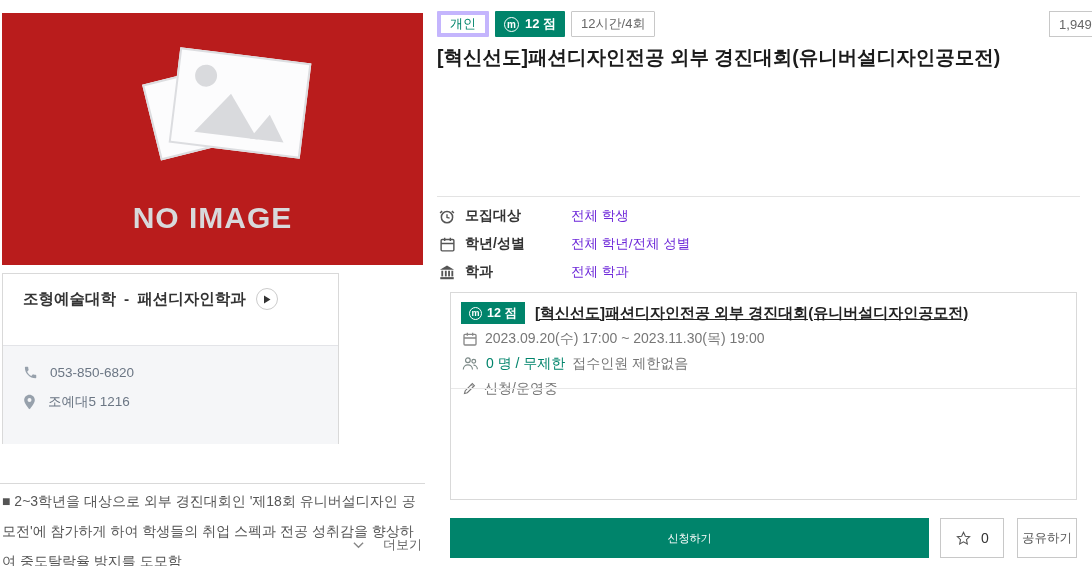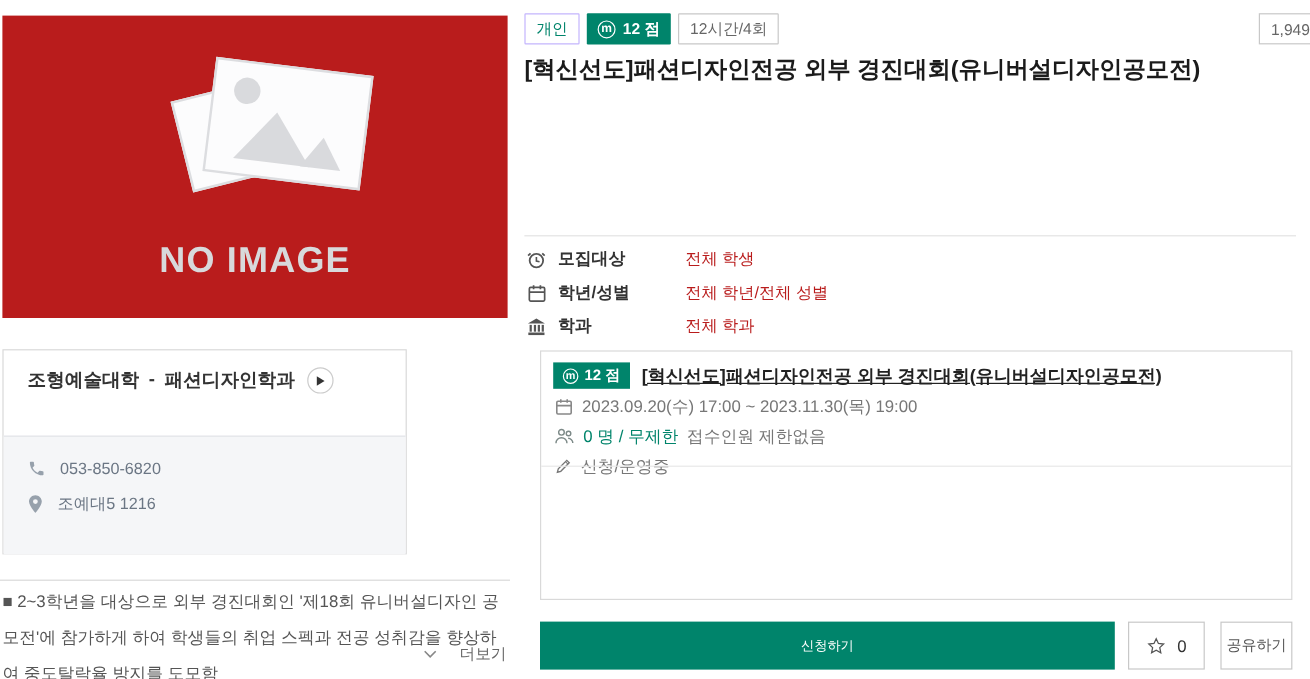--- a/index.html
+++ b/index.html
@@ -12,54 +12,54 @@
   .frame.back  { left:148px; top:58px; width:104px; height:78px; transform:rotate(-14deg); }
   .frame.front { left:172px; top:42px; width:132px; height:96px; transform:rotate(7deg); }
   .frame .sun { position:absolute; left:16px; top:12px; width:22px; height:22px; border-radius:50%; background:#d9dadd; }
   .frame .mtn1 { position:absolute; left:22px; bottom:12px; width:0; height:0;
                  border-left:32px solid transparent; border-right:32px solid transparent; border-bottom:42px solid #d9dadd; }
   .frame .mtn2 { position:absolute; left:78px; bottom:12px; width:0; height:0;
                  border-left:17px solid transparent; border-right:17px solid transparent; border-bottom:26px solid #d9dadd; }
   .noimage-text { position:absolute; left:0; top:188px; width:100%; text-align:center;
                   font-size:30px; font-weight:bold; color:#d8d9db; letter-spacing:1px; }
 
-  .org-card { position:absolute; left:2px; top:291px; width:337px; height:171px; border:1px solid #d9d9d9; background:#fff; }
+  .org-card { position:absolute; left:2px; top:273px; width:337px; height:171px; border:1px solid #d9d9d9; background:#fff; }
   .org-head { padding:14px 0 0 20px; }
   .org-title-row { display:flex; align-items:center; gap:8px; font-size:15.5px; font-weight:bold; color:#333; }
   .play-circle { display:inline-flex; align-items:center; justify-content:center; width:22px; height:22px;
                  border:1px solid #ccc; border-radius:50%; background:#fff; cursor:pointer; margin-left:2px; }
   .org-cat-row { display:flex; align-items:center; gap:6px; margin:11px 0 0 20px; font-size:13px; color:#888; }
   .org-cat-child { color:#666; margin-left:10px; }
   .org-contact { position:absolute; left:0; top:71px; width:100%; height:99px; background:#f5f6f8;
                  border-top:1px solid #e3e4e8; padding:12px 0 0 20px; }
   .contact-row { display:flex; align-items:center; gap:12px; height:29px; font-size:13.5px; color:#6b7684; }
 
   .left-divider { position:absolute; left:0px; top:483px; width:425px; border-top:1px solid #d9d9d9; }
   .desc { position:absolute; left:2px; top:486px; width:423px; font-size:14px; line-height:30px; color:#555; }
   .more-row { position:absolute; left:2px; top:536px; width:420px; display:flex; justify-content:flex-end;
               align-items:center; gap:19px; font-size:13px; color:#666; cursor:pointer; }
 
   
   .badge-row { position:absolute; left:437px; top:11px; display:flex; gap:6px; align-items:center; }
   .badge { display:inline-flex; align-items:center; height:26px; padding:0 9px; font-size:13px; border-radius:1px; }
-  .badge.personal { border:1px solid #c4b5fd; color:#00846b; background:#fff; }
+  .badge.personal { border:4px solid #c4b5fd; color:#00846b; background:#fff; }
   .badge.point { background:#00846b; color:#fff; font-weight:bold; gap:6px; }
   .badge.duration { border:1px solid #c8c8c8; color:#666; }
   .m-circle { display:inline-flex; align-items:center; justify-content:center; width:15px; height:15px;
               border:1.4px solid #fff; border-radius:50%; font-size:10px; font-weight:bold; color:#fff; }
   .hits-box { position:absolute; left:1049px; top:11px; width:86px; height:26px; border:1px solid #c8c8c8;
               display:flex; align-items:center; justify-content:center; font-size:13px; color:#666; }
   .page-title { position:absolute; left:437px; top:44px; width:620px; font-size:19.5px; font-weight:bold; color:#1b1b1b; }
 
   .right-divider { position:absolute; left:437px; top:196px; width:643px; border-top:1px solid #e3e3e3; }
   .info-rows { position:absolute; left:437px; top:202px; width:640px; }
   .info-row { display:flex; align-items:center; height:28px; }
   .info-icon { width:20px; display:flex; justify-content:center; }
   .info-label { width:92px; margin-left:8px; font-size:14px; font-weight:bold; color:#333; }
-  .info-value { margin-left:14px; font-size:13.5px; color:#b91c1c; }
+  .info-value { margin-left:14px; font-size:13.5px; color:#6d28d9; }
 
   .program-box { position:absolute; left:450px; top:292px; width:627px; height:208px; border:1px solid #d9d9d9; background:#fff; }
   .pb-head { display:flex; align-items:center; gap:10px; margin:9px 0 0 10px; }
   .pb-badge { display:inline-flex; align-items:center; gap:5px; height:22px; padding:0 8px;
               background:#00846b; color:#fff; font-size:12.5px; font-weight:bold; }
   .pb-badge .m-circle { width:13px; height:13px; font-size:9px; }
   .pb-title { font-size:15px; font-weight:bold; color:#222; text-decoration:underline; cursor:pointer; }
   .pb-row { display:flex; align-items:center; gap:7px; margin:4px 0 0 11px; font-size:14px; color:#777; height:21px; }
   .pb-highlight { color:#00846b; }
   .pb-divider { position:absolute; left:0; top:95px; width:100%; border-top:1px solid #e8e8e8; }

